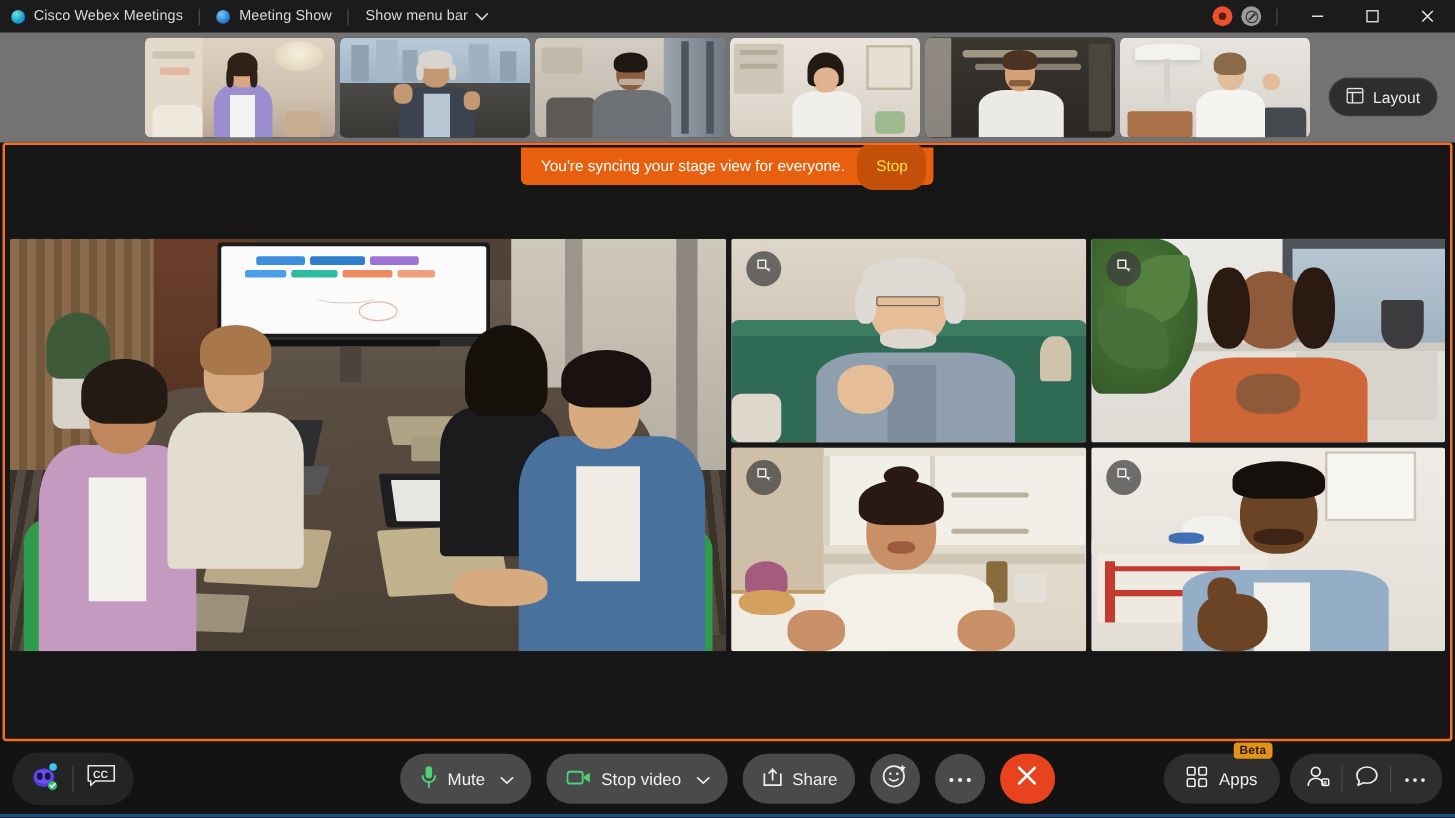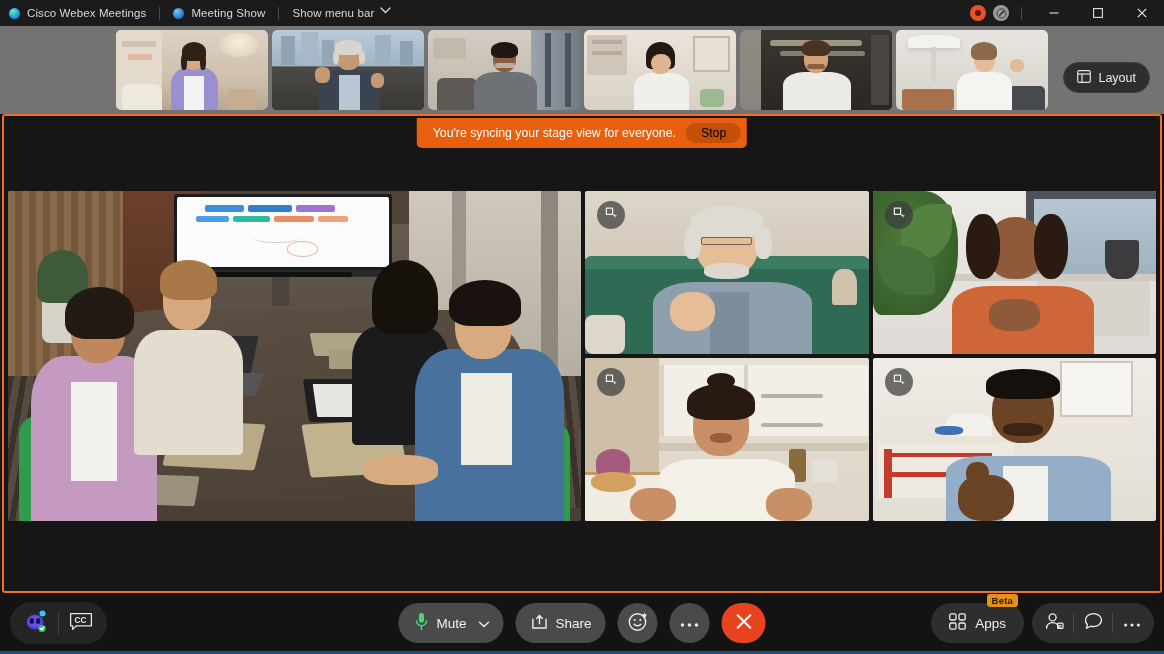--- a/index.html
+++ b/index.html
@@ -31,21 +31,21 @@
     background: radial-gradient(circle at 35% 30%, #6fe3c6 0%, #1aa3d8 55%, #0b6fb4 100%);
     flex: 0 0 11px;
   }
   .tb-dot.blue {
     background: radial-gradient(circle at 35% 30%, #79c6f5 0%, #2a7fd4 60%, #1057a0 100%);
   }
   .tb-label { white-space: nowrap; letter-spacing: .1px; }
   .tb-sep {
     width: 1px; height: 13px; background: #4a4a4a; margin: 0 13px;
   }
-  .tb-menu { display: flex; gap: 6px; cursor: pointer; }
+  .tb-menu { display: flex; align-items: center; gap: 6px; cursor: pointer; }
   .chev { display: inline-block; }
   .chev svg { display: block; }
   .tb-right {
     margin-left: auto; display: flex; align-items: center; height: 100%;
   }
   .rec-icon {
     width: 16px; height: 16px; border-radius: 50%;
     background: #e8512c;
     display: flex; align-items: center; justify-content: center;
     margin-right: 7px; cursor: pointer;
@@ -109,22 +109,22 @@
     position: absolute; left: 50%; top: 2px; transform: translateX(-50%);
     height: 30px; background: #e8600e;
     border-radius: 0 0 5px 5px;
     display: flex; align-items: center; gap: 10px;
     padding: 0 6px 0 16px;
     color: #fff; font-size: 12.3px;
     z-index: 30;
     white-space: nowrap;
   }
   .sync-banner .stop-btn {
-    background: #c44f08; color: #000000;
-    border-radius: 13px; height: 20px; padding: 0 15px;
+    background: #c44f08; color: #fde047;
+    border-radius: 13px; height: 38px; padding: 0 15px;
     display: flex; align-items: center; font-size: 12.3px;
     cursor: pointer;
   }
 
   .videos {
     position: absolute; left: 4px; right: 4px; top: 75px;
     height: 330px;
     display: flex; gap: 4px;
   }
   .main-video {
@@ -635,20 +635,38 @@
         </div>
         <div class="caret">
           <span>
             <svg width="11" height="7" viewBox="0 0 11 7">
                 <path d="M1 1.3l4.5 4.2L10 1.3" fill="none" stroke="#e8e8e8" stroke-width="1.4" stroke-linecap="round"></path>
               </svg>
           </span>
         </div>
       </div>
 
+      <div class="pill">
+        <div class="seg cap">
+          <span>
+            <svg width="20" height="14" viewBox="0 0 20 14">
+              <rect x="0.9" y="2.4" width="12.2" height="9.4" rx="2" fill="none" stroke="#4ed17a" stroke-width="1.5"></rect>
+              <path d="M14.2 6l4.6-2.8v7.6L14.2 8z" fill="#4ed17a"></path>
+            </svg>
+          </span>
+          <span>Stop video</span>
+        </div>
+        <div class="caret">
+          <span>
+            <svg width="11" height="7" viewBox="0 0 11 7">
+                <path d="M1 1.3l4.5 4.2L10 1.3" fill="none" stroke="#e8e8e8" stroke-width="1.4" stroke-linecap="round"></path>
+              </svg>
+          </span>
+        </div>
+      </div>
 
       <div class="pill">
         <div class="seg">
           <span>
             <svg width="16" height="16" viewBox="0 0 16 16">
               <path d="M1.4 5.2V14h13.2V5.2" fill="none" stroke="#eee" stroke-width="1.4" stroke-linecap="round"></path>
               <path d="M8 1.4v8.4M8 1.4L5.2 4.4M8 1.4l2.8 3" fill="none" stroke="#eee" stroke-width="1.4" stroke-linecap="round" stroke-linejoin="round"></path>
             </svg>
           </span>
           <span>Share</span>

